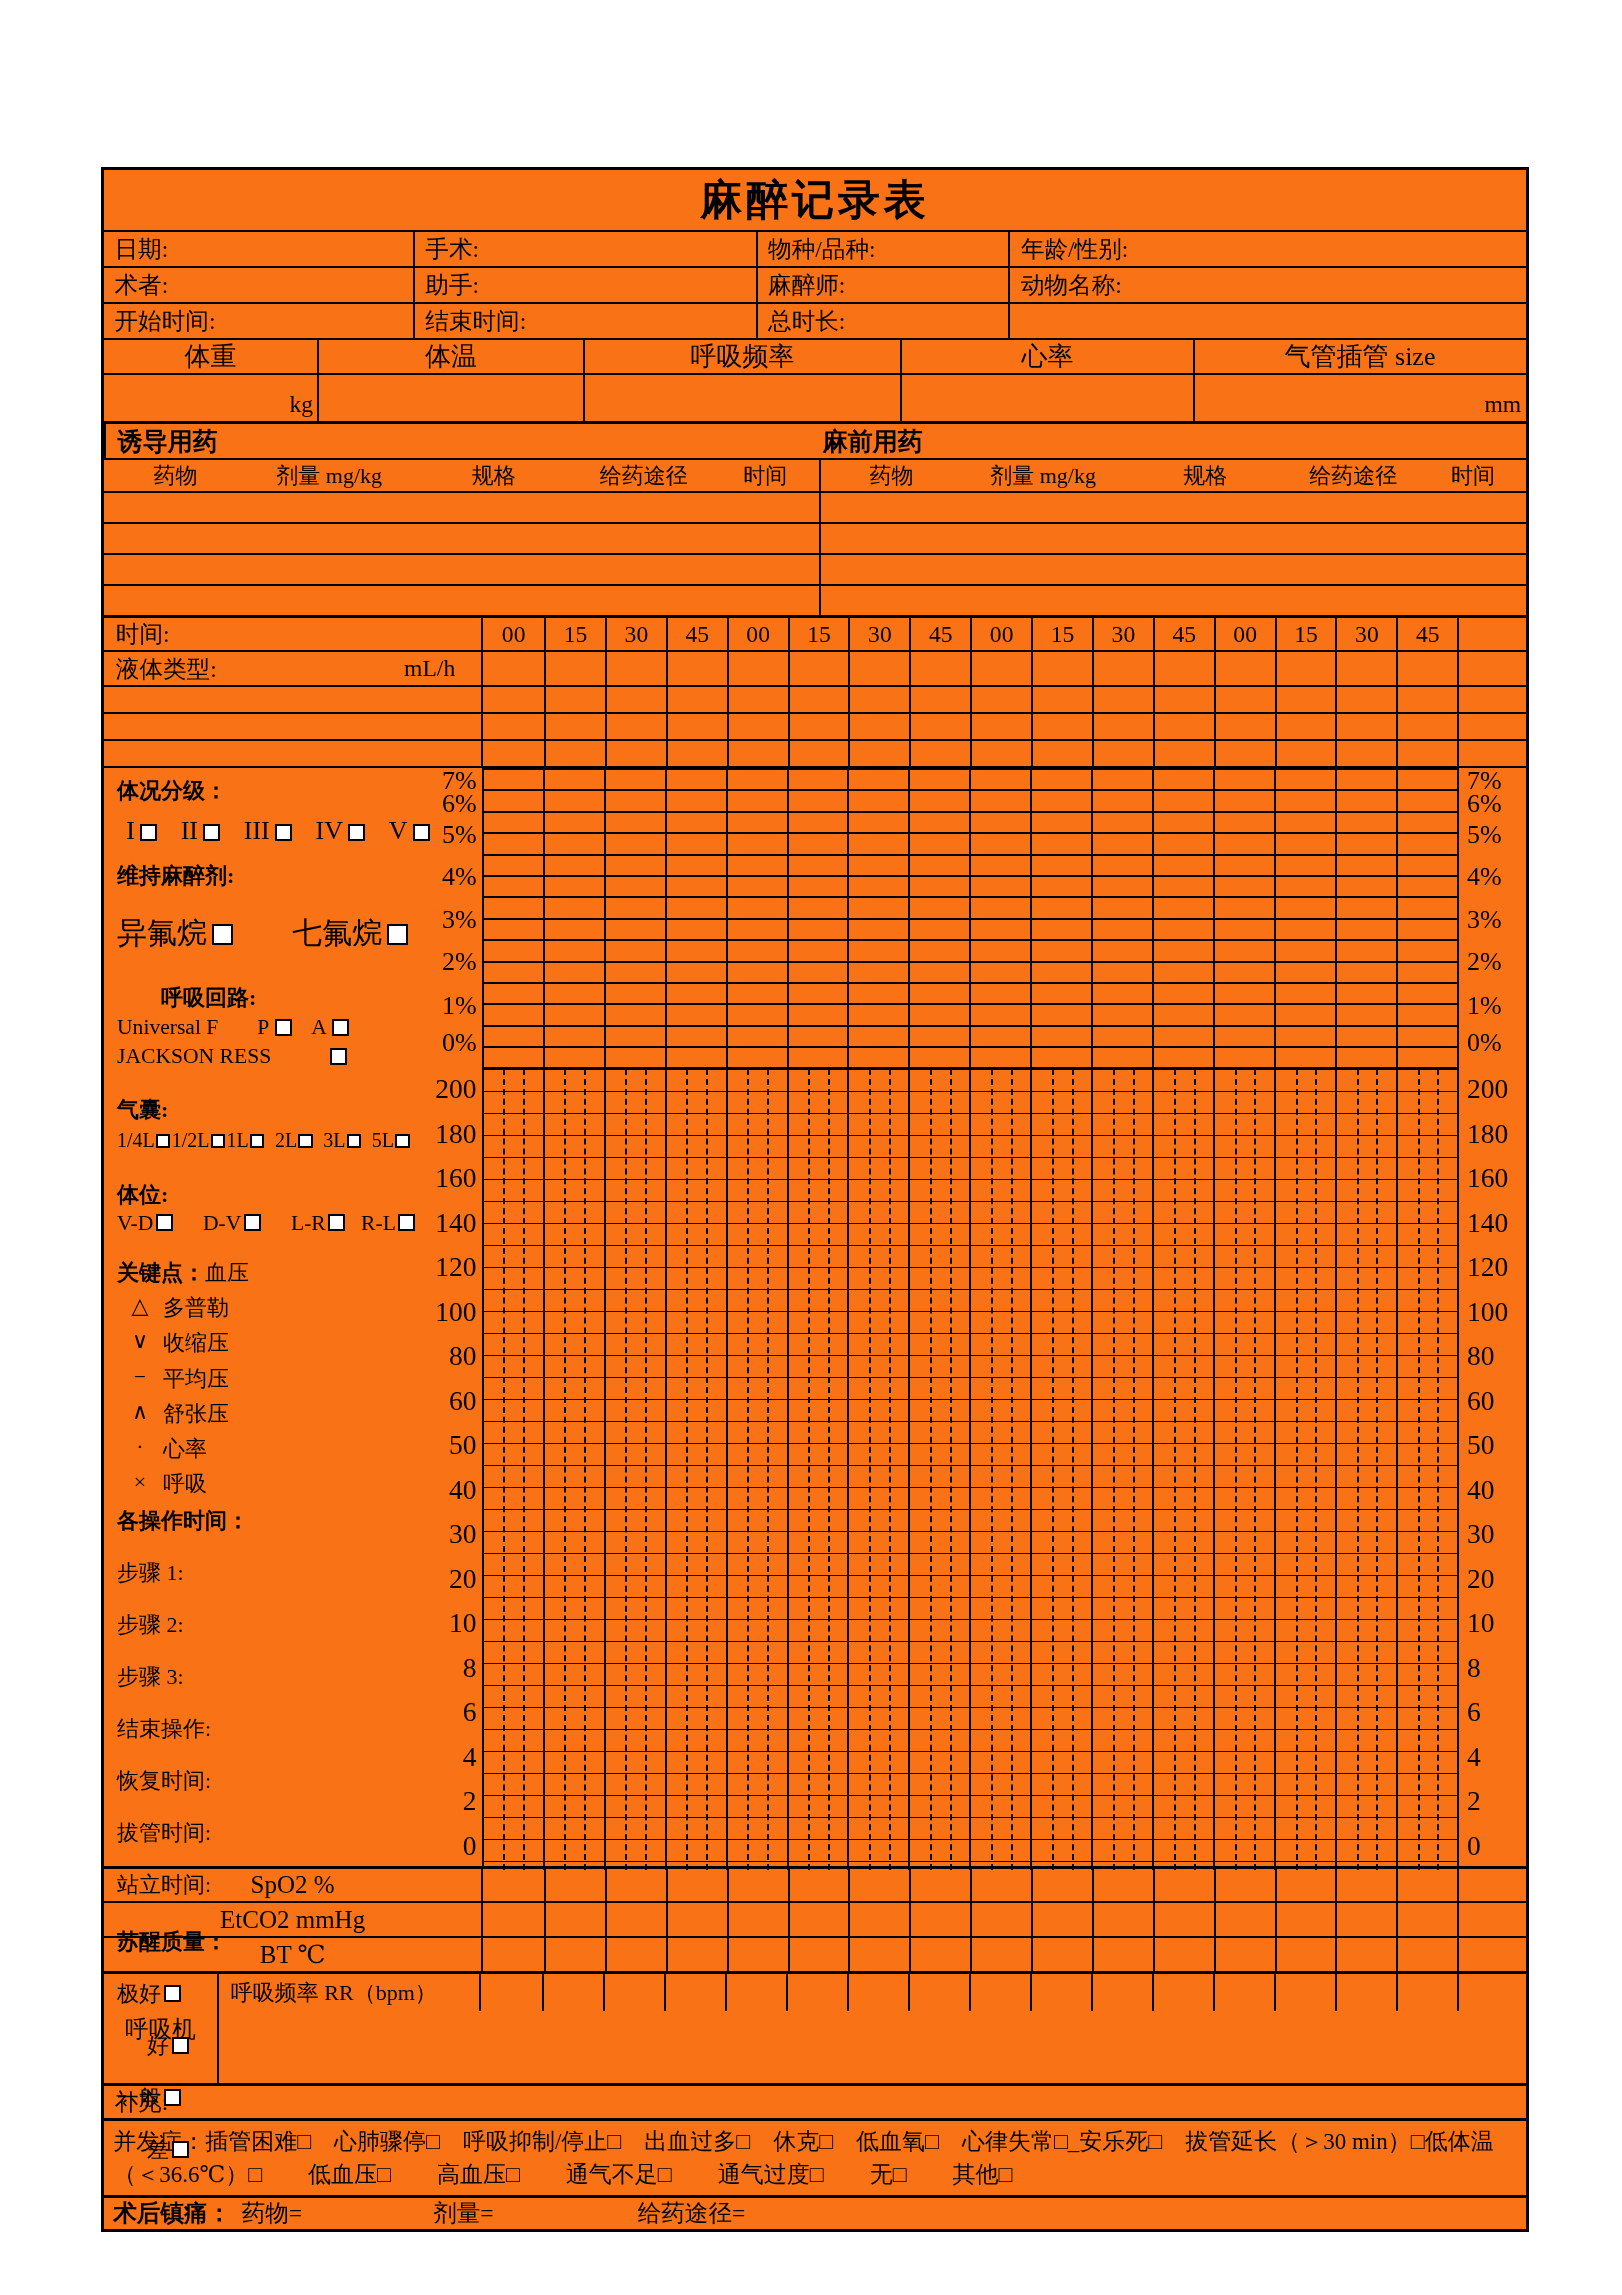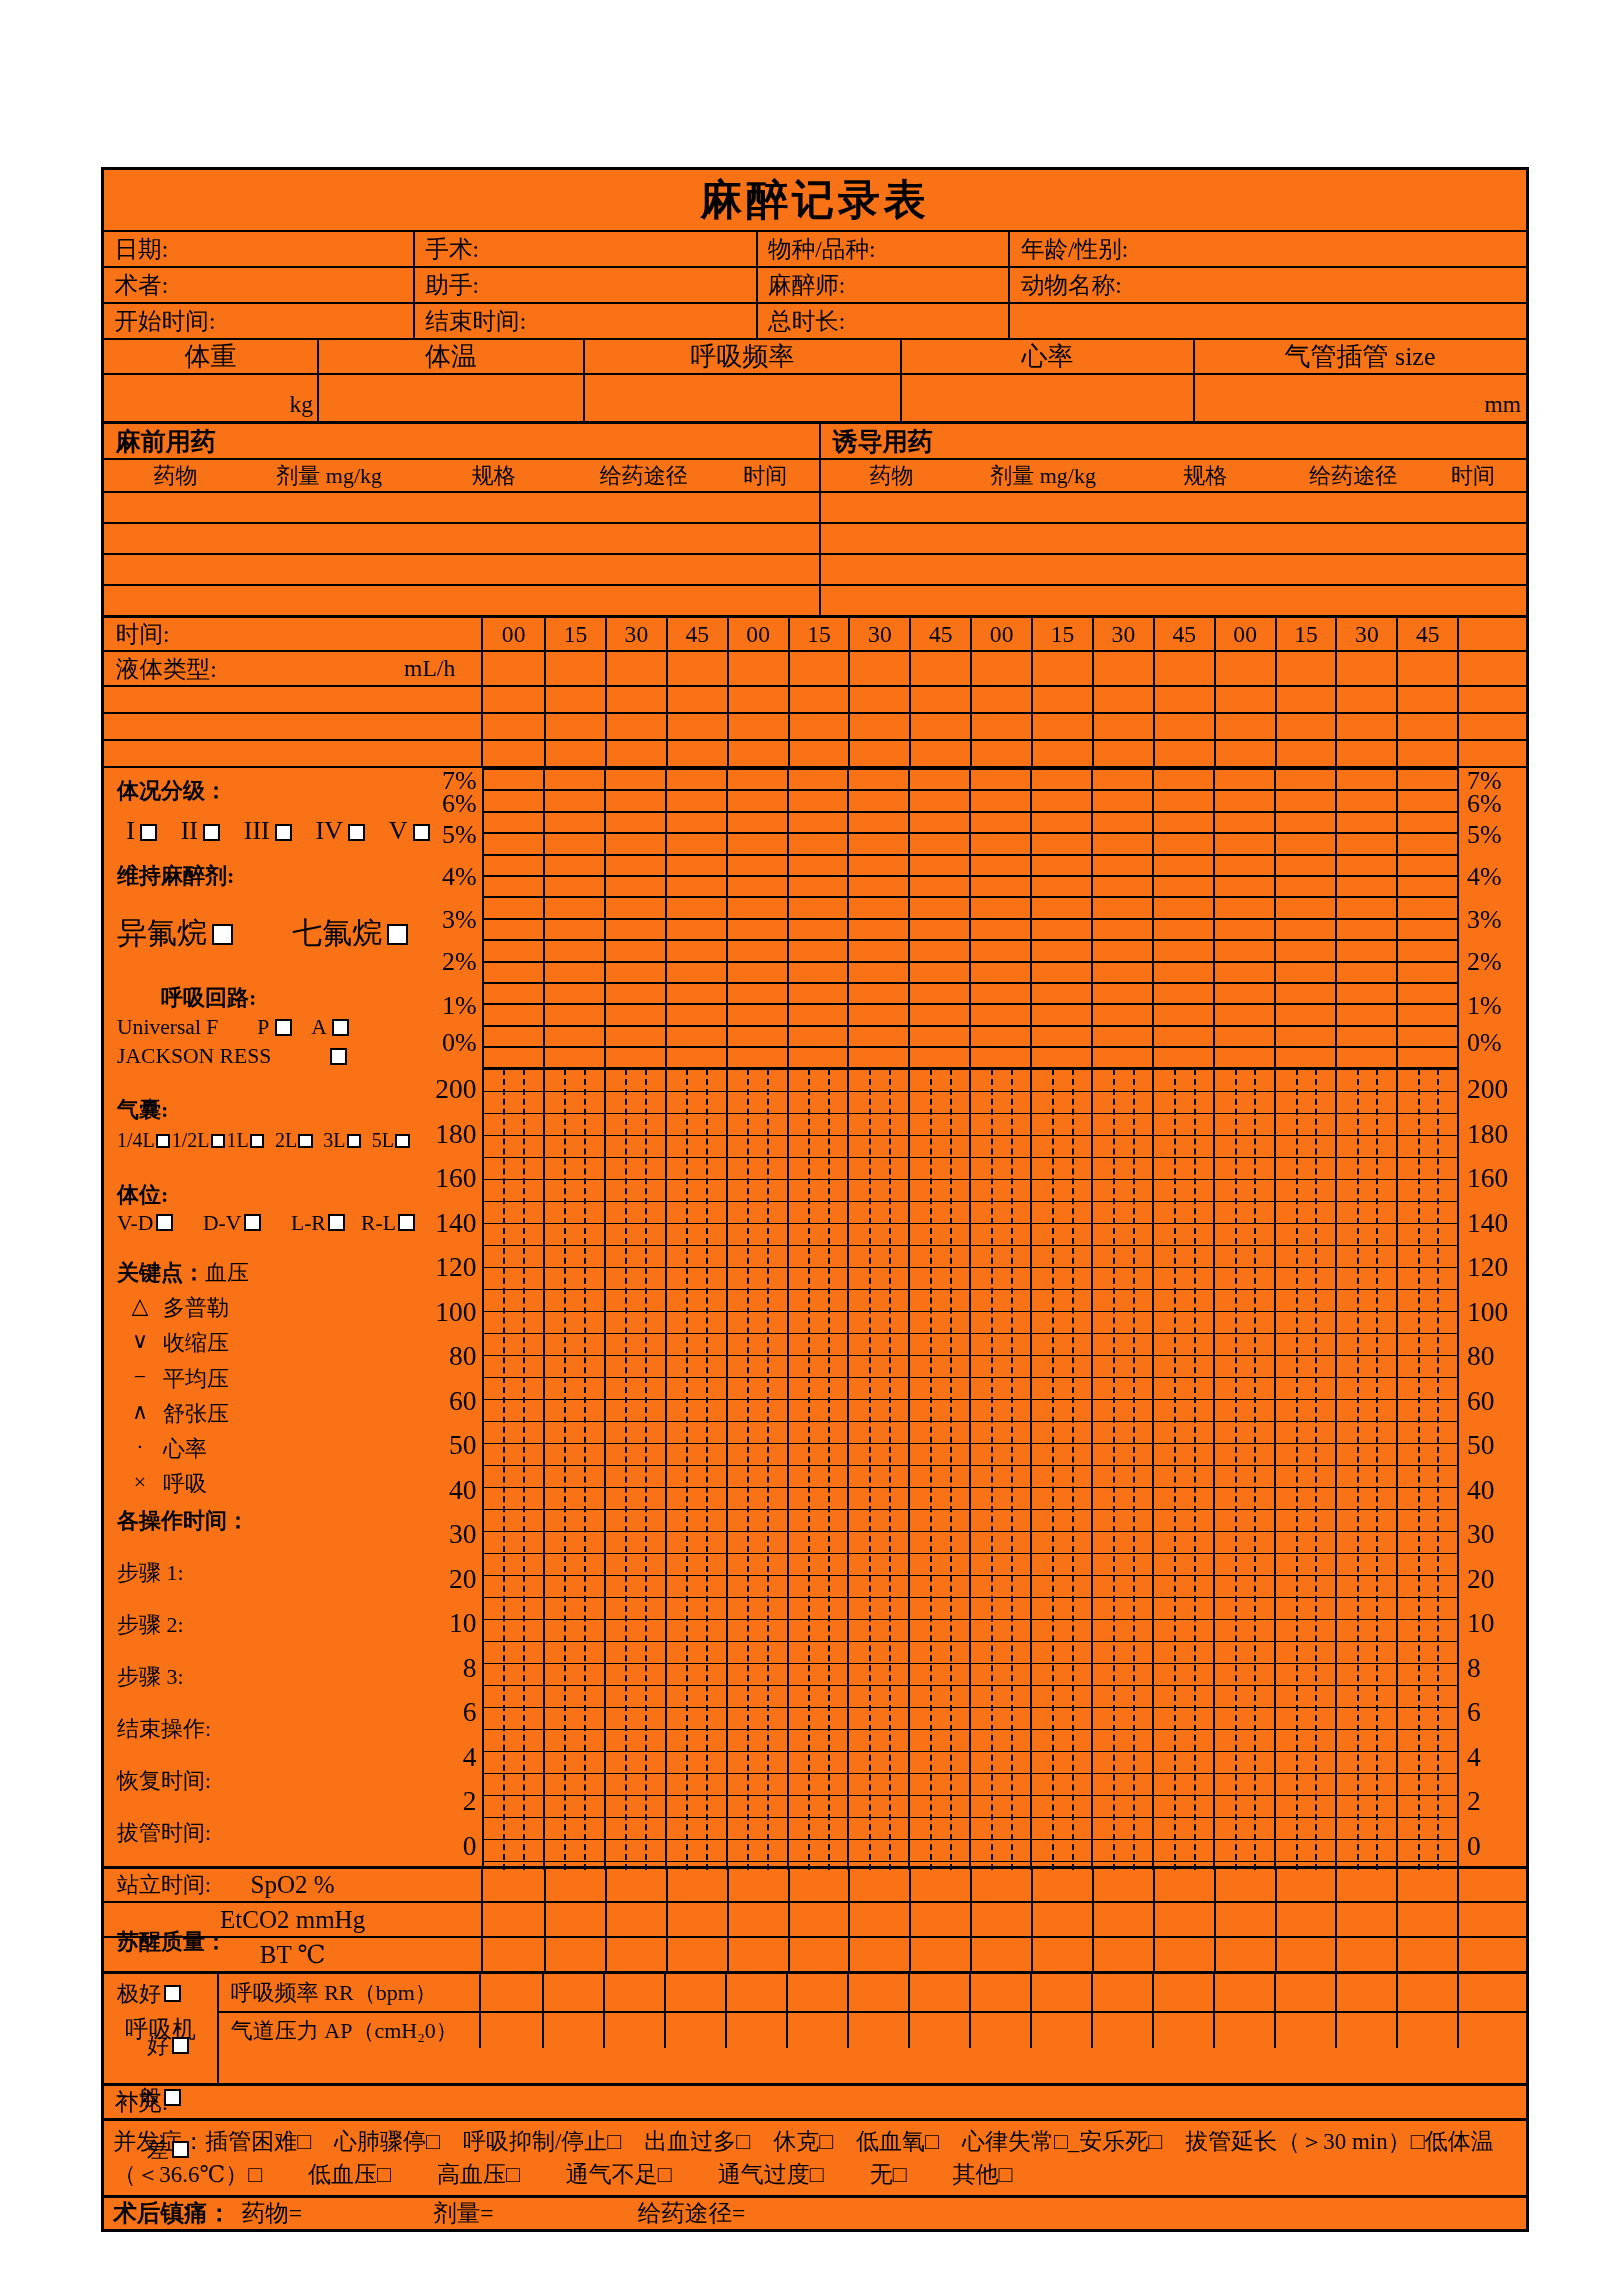--- a/index.html
+++ b/index.html
@@ -113,22 +113,22 @@
       </div>
     <div class="row units-row" id="units-row">
         <div class="c first" style="width: 213px;">kg</div>
         <div class="c" style="width: 266px;"></div>
         <div class="c" style="width: 317px;"></div>
         <div class="c" style="width: 293px;"></div>
         <div class="c" style="width: 332px;">mm</div>
       </div>
 
     <div class="row med-head thick" id="med-head">
+        <div class="c" style="width: 707px;">诱导用药</div>
         <div class="c first" style="width: 715px;">麻前用药</div>
-        <div class="c" style="width: 707px;">诱导用药</div>
       </div>
     <div class="row med-sub" id="med-sub">
         <div class="c half first" style="width: 715px;">
           <span style="width: 20%;">药物</span>
           <span style="width: 23%;">剂量 mg/kg</span>
           <span style="width: 23%;">规格</span>
           <span style="width: 19%;">给药途径</span>
           <span style="width: 15%;">时间</span>
         </div>
         <div class="c half" style="width: 707px;">
@@ -541,40 +541,20 @@
             <div class="gcell"></div>
             <div class="gcell"></div>
             <div class="gcell"></div>
             <div class="gcell"></div>
             <div class="gcell"></div>
             <div class="gcell"></div>
             <div class="gcell"></div>
             <div class="gcell"></div>
             <div class="gcell last"></div>
           </div>
-          <div class="vent-row">
-            <div class="vent-sub">气道压力 AP（cmH₂0）</div>
-            <div class="gcell nol"></div>
-            <div class="gcell"></div>
-            <div class="gcell"></div>
-            <div class="gcell"></div>
-            <div class="gcell"></div>
-            <div class="gcell"></div>
-            <div class="gcell"></div>
-            <div class="gcell"></div>
-            <div class="gcell"></div>
-            <div class="gcell"></div>
-            <div class="gcell"></div>
-            <div class="gcell"></div>
-            <div class="gcell"></div>
-            <div class="gcell"></div>
-            <div class="gcell"></div>
-            <div class="gcell"></div>
-            <div class="gcell last"></div>
-          </div>
         </div>
     </div>
 
     <div class="row suppl-row thick">
       <span>补充:</span>
     </div>
 
     <div class="row compl-band thick">
       <div>
         <div>并发症：插管困难□　心肺骤停□　呼吸抑制/停止□　出血过多□　休克□　低血氧□　心律失常□_安乐死□　拔管延长（＞30 min）□低体温</div>

